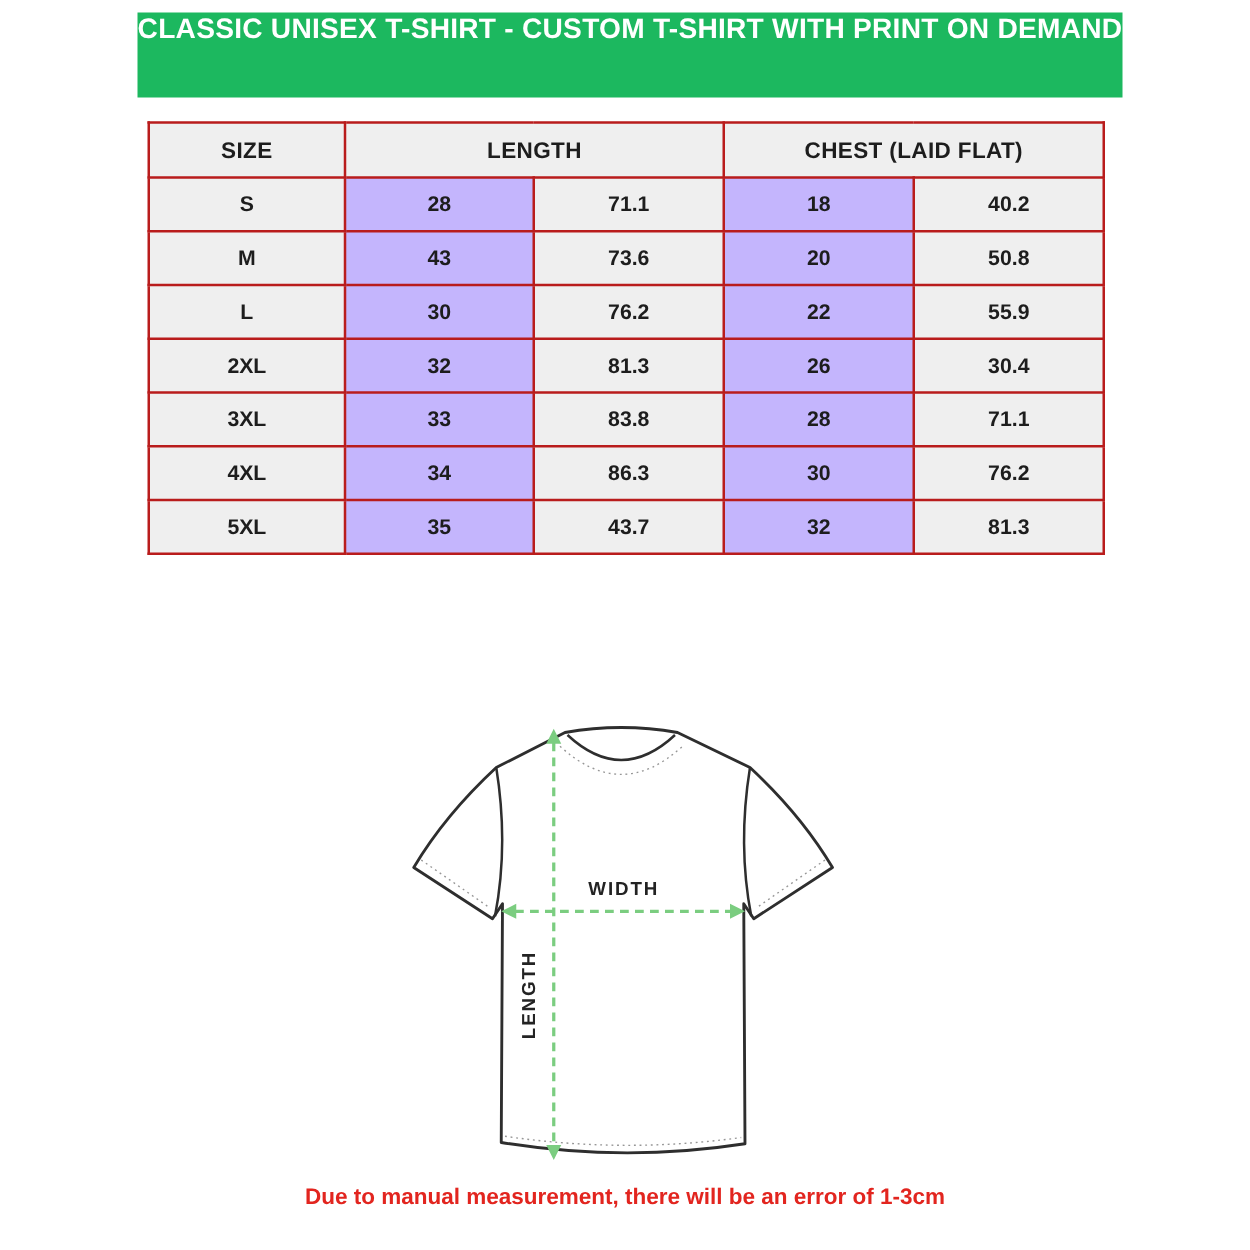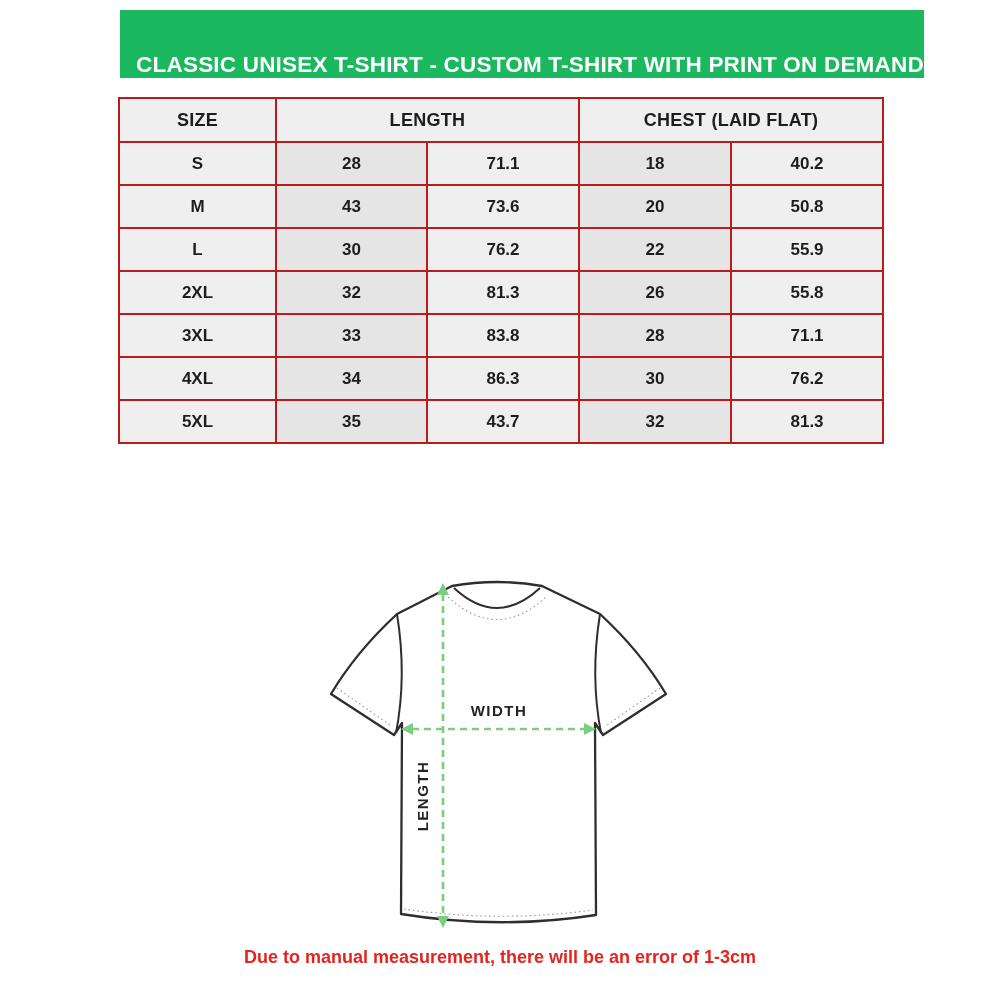--- a/index.html
+++ b/index.html
@@ -3,43 +3,43 @@
 <meta charset="utf-8">
 <style>
   html,body { margin:0; padding:0; }
   body {
     width:1000px; height:1000px; background:#ffffff; position:relative;
     font-family:"Liberation Sans", sans-serif; overflow:hidden;
   }
 
   
   .banner {
-    position:absolute; left:120px; top:10px; width:788px; height:68px;
-    display:flex; align-items:flex-end; justify-content:center;padding-left:16px;
+    position:absolute; left:110px; top:10px; width:788px; height:68px;
+    display:flex; align-items:flex-start; justify-content:center;
   }
   .banner-title {
     color:#ffffff; font-weight:bold; font-size:22.5px; letter-spacing:0.2px;
     white-space:nowrap; margin:0;
   }
 
   
   table.size-chart {
     position:absolute; left:118px; top:97px; width:764px;
     border-collapse:collapse; table-layout:fixed;
   }
   .size-chart th, .size-chart td {
     border:2px solid #b91c1c; text-align:center; vertical-align:middle;
     padding:0; color:#1d1d1d;
   }
   .size-chart thead th {
     height:42px; background:#efefef; font-size:18px; font-weight:bold;
     letter-spacing:0.3px;
   }
   .size-chart td {
-    height:41px; background:#e5e5e5; font-size:17px; font-weight:bold;
+    height:41px; background:#c4b5fd; font-size:17px; font-weight:bold;
   }
   .size-chart td.shade { background:#efefef; }
 
   
   .shirt-wrap { position:absolute; left:320px; top:564px; width:360px; height:400px; }
   .shirt-label {
     font-family:"Liberation Sans", sans-serif; font-weight:bold;
     font-size:15px; letter-spacing:1.5px; fill:#232323;
   }
 
@@ -95,21 +95,21 @@
     <td>22</td>
     <td class="shade">55.9</td>
   </tr>
 
 
   <tr>
     <td class="shade">2XL</td>
     <td>32</td>
     <td class="shade">81.3</td>
     <td>26</td>
-    <td class="shade">55.8</td>
+    <td class="shade">30.4</td>
   </tr>
 
   <tr>
     <td class="shade">3XL</td>
     <td>33</td>
     <td class="shade">83.8</td>
     <td>28</td>
     <td class="shade">71.1</td>
   </tr>
 

